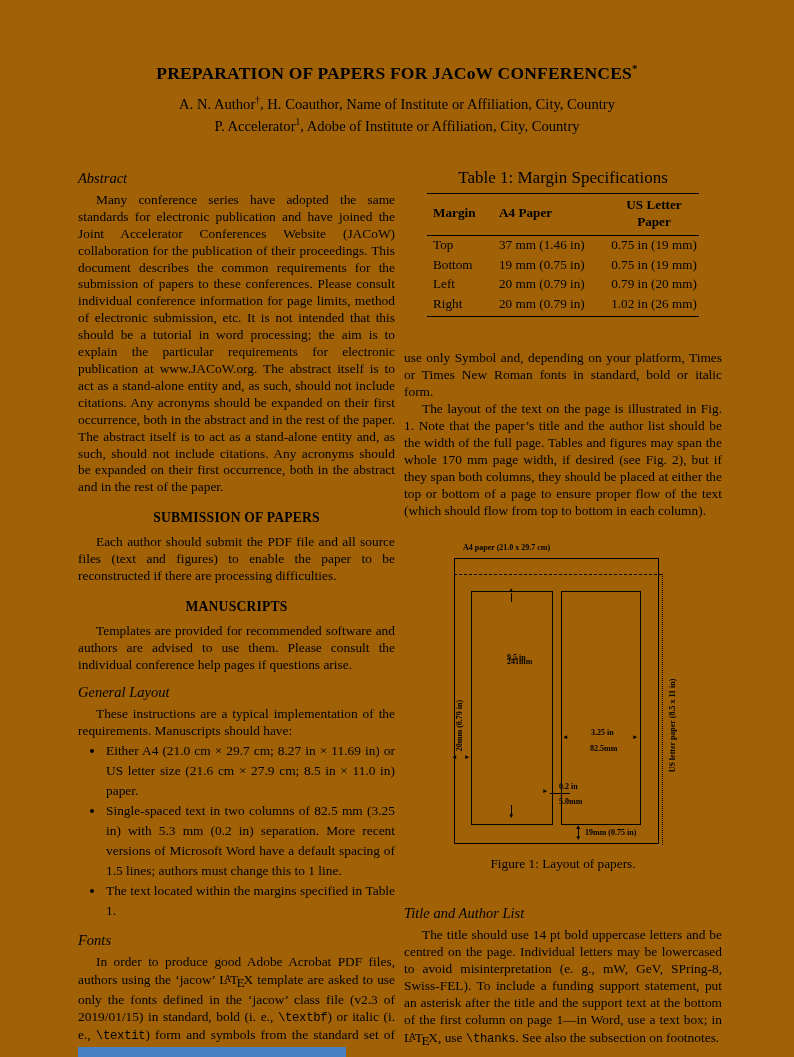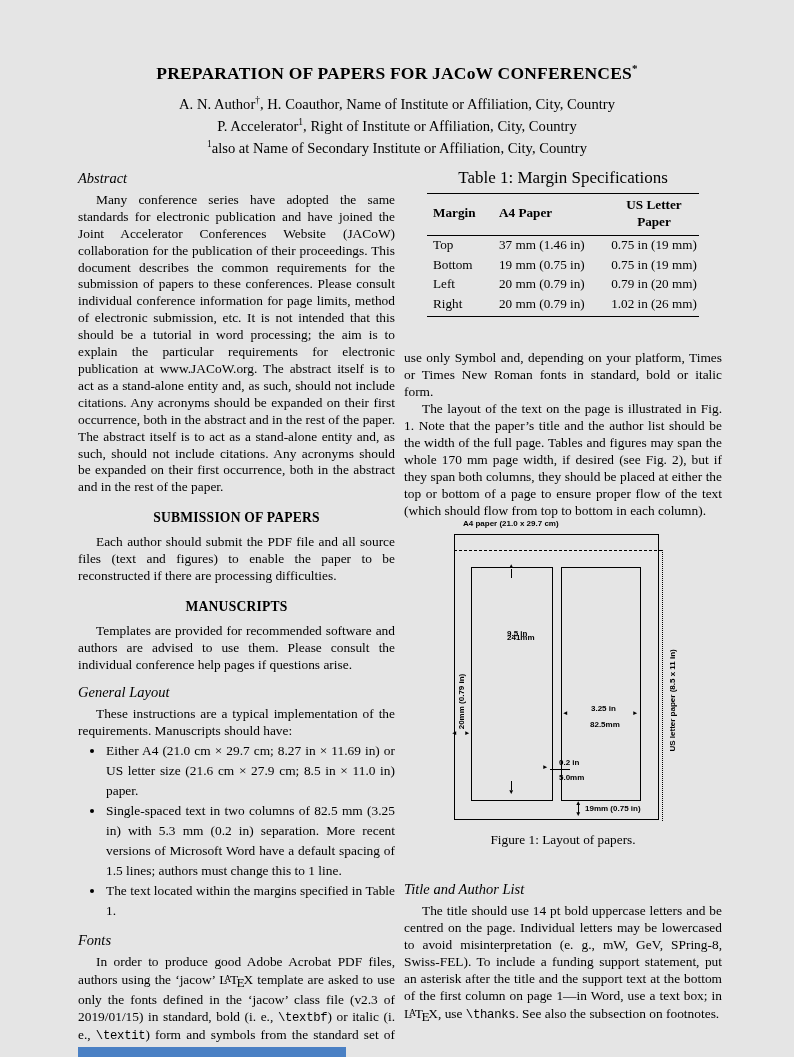--- a/index.html
+++ b/index.html
@@ -1,16 +1,16 @@
 <!DOCTYPE html>
 <html><head>
 <meta charset="utf-8">
 <style>
   html,body{margin:0;padding:0;background:#ffffff;}
-  .page{position:relative;width:794px;height:1057px;background:#e5e5e5;color:#000;
+  .page{position:relative;width:794px;height:1057px;background:#a16207;color:#000;
         font-family:"Liberation Serif", serif;overflow:hidden;}
 
   
   .title-block{position:absolute;left:0;top:62px;width:794px;text-align:center;}
   .paper-title{font-size:17.5px;font-weight:bold;letter-spacing:.2px;margin:0;}
   .paper-title sup{font-size:11px;}
   .author-lines{margin-top:9px;font-size:14.6px;line-height:22px;}
   sup.mk{font-size:9.5px;vertical-align:super;line-height:0;}
 
   
@@ -37,22 +37,22 @@
                border-top:1px solid #000;border-bottom:1px solid #000;}
   table.mtable th{font-weight:bold;padding:3px 2px 4px 2px;border-bottom:1px solid #000;}
   table.mtable td{padding:1.3px 2px;}
   table.mtable th:first-child,table.mtable td:first-child{text-align:left;padding-left:6px;width:62px;}
   table.mtable th:nth-child(2),table.mtable td:nth-child(2){text-align:left;width:108px;}
   table.mtable th:nth-child(3),table.mtable td:nth-child(3){text-align:center;}
   table.mtable tr:first-child td{padding-top:4px;}
   table.mtable tr:last-child td{padding-bottom:4px;}
 
   
-  .fig{position:relative;width:318px;height:310px;margin-top:0;
-       font-family:Liberation Sans, sans-serif;}
+  .fig{position:relative;width:318px;height:310px;margin-top:24px;
+       font-family:Liberation Serif, serif;}
   .fig .lbl{position:absolute;font-size:8px;font-weight:bold;white-space:nowrap;line-height:9px;}
   .fig .rot{transform:rotate(-90deg);transform-origin:center;}
   .outer-box{position:absolute;left:50px;top:15px;width:203px;height:284px;border:1px solid #000;}
   .dash-top{position:absolute;left:50px;top:31px;width:208px;border-top:1px dashed #000;}
   .dot-right{position:absolute;left:258px;top:31px;height:271px;border-left:1px dotted #000;}
   .colbox{position:absolute;top:48px;height:232px;border:1px solid #000;}
   .colbox.l{left:67px;width:80px;}
   .colbox.r{left:157px;width:78px;}
   .arr{position:absolute;font-size:6.5px;line-height:6.5px;color:#000;}
   .stem{position:absolute;background:#000;}
@@ -69,22 +69,21 @@
 </style>
 </head>
 <body>
 
 <div class="page">
 
   <div class="title-block">
     <div class="paper-title"><span>PREPARATION OF PAPERS FOR JACoW CONFERENCES</span><sup>*</sup></div>
     <div class="author-lines">
       <div><span>A. N. Author</span><sup class="mk">†</sup><span>, H. Coauthor, Name of Institute or Affiliation, City, Country</span></div>
-      <div><span>P. Accelerator</span><sup class="mk">1</sup><span>, Right of Institute or Affiliation, City, Country</span></div>
-      <div><sup class="mk">1</sup><span>also at Name of Secondary Institute or Affiliation, City, Country</span></div>
+      <div><span>P. Accelerator</span><sup class="mk">1</sup><span>, Adobe of Institute or Affiliation, City, Country</span></div>
     </div>
   </div>
 
   <div class="col col-left">
     <h3 class="sub first">Abstract</h3>
     <p>Many conference series have adopted the same standards for electronic publication and have joined the Joint Accelerator Conferences Website (JACoW) collaboration for the publication of their proceedings. This document describes the common requirements for the submission of papers to these conferences. Please consult individual conference information for page limits, method of electronic submission, etc. It is not intended that this should be a tutorial in word processing; the aim is to explain the particular requirements for electronic publication at www.JACoW.org. The abstract itself is to act as a stand-alone entity and, as such, should not include citations. Any acronyms should be expanded on their first occurrence, both in the abstract and in the rest of the paper. The abstract itself is to act as a stand-alone entity and, as such, should not include citations. Any acronyms should be expanded on their first occurrence, both in the abstract and in the rest of the paper.</p>
 
     <h3 class="sec">SUBMISSION OF PAPERS</h3>
     <p>Each author should submit the PDF file and all source files (text and figures) to enable the paper to be reconstructed if there are processing difficulties.</p>
 

